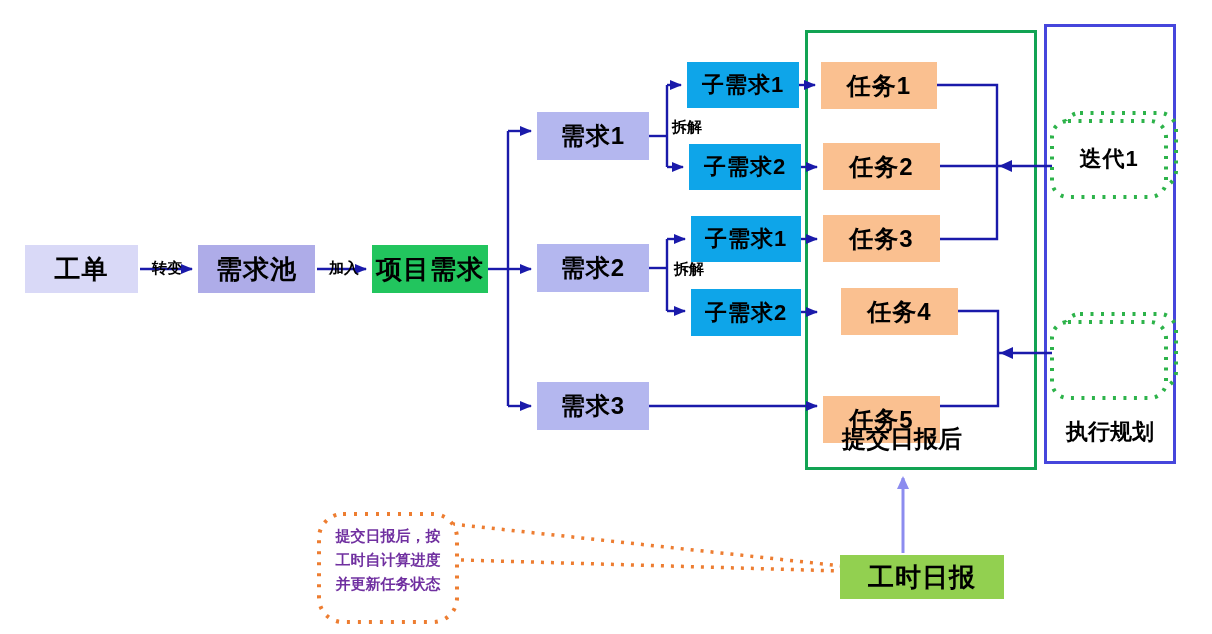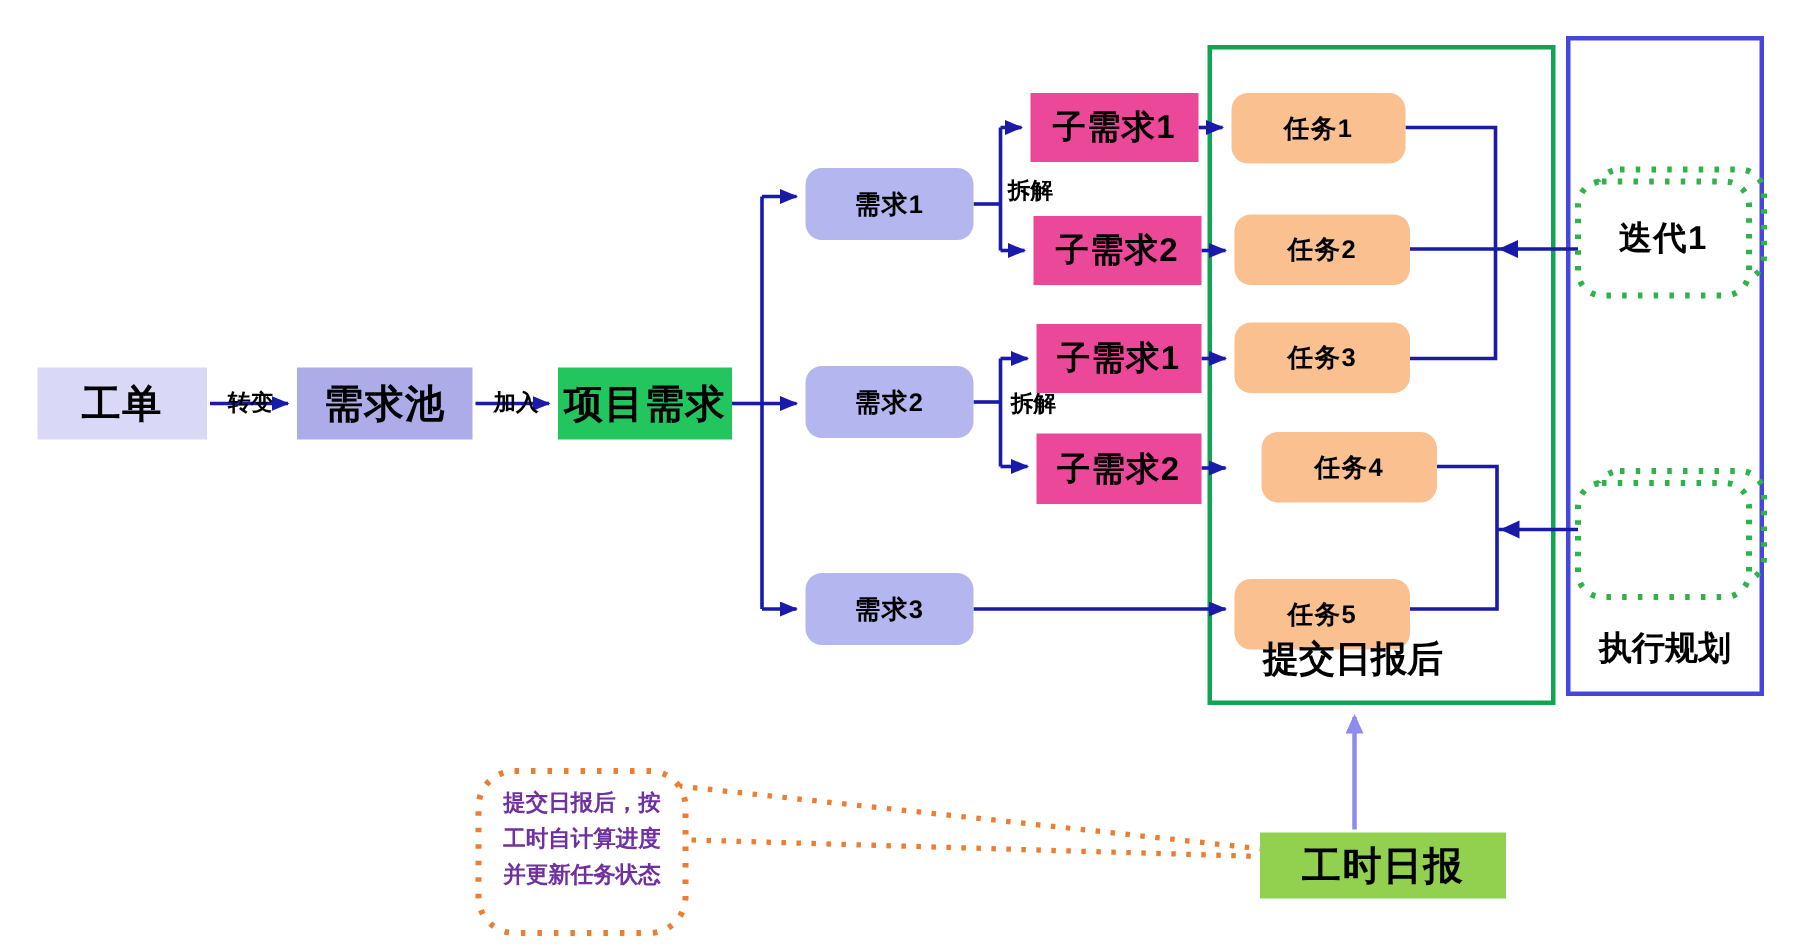--- a/index.html
+++ b/index.html
@@ -8,23 +8,23 @@
   .region{position:absolute;box-sizing:border-box;background:transparent;z-index:1;}
   #region-tasks{left:805px;top:30px;width:232px;height:440px;border:3px solid #12A353;}
   #region-plan{left:1044px;top:24px;width:132px;height:440px;border:3px solid #4646DC;}
   svg#wires{position:absolute;left:0;top:0;z-index:2;}
   .box{position:absolute;display:flex;align-items:center;justify-content:center;
        font-weight:bold;color:#000;z-index:3;letter-spacing:1px;}
   .lbl{position:absolute;z-index:3;font-weight:bold;color:#000;display:flex;
        align-items:center;justify-content:center;}
   
   .work{background:#D9D9F7;} .pool{background:#AEACE8;} .proj{background:#22c55e;}
-  .req{background:#B4B7EF;} .sub{background:#ec4899;} .task{background:#FAC090;}
+  .req{background:#B4B7EF;} .sub{background:#0ea5e9;} .task{background:#FAC090;}
   .sheet{background:#92D050;}
-  .f26{font-size:26px;} .f24{font-size:17px;border-radius:11px;} .f22{font-size:22px;}
+  .f26{font-size:26px;} .f24{font-size:24px;} .f22{font-size:22px;}
   .edge-lbl{font-size:15px;letter-spacing:0;}
   #callout-text{position:absolute;left:322px;top:524px;width:132px;z-index:3;
       color:#7030A0;font-weight:bold;font-size:15px;line-height:1.6;
       text-align:center;white-space:pre-line;letter-spacing:0;}
   #label-exec-tasks{left:832px;top:424px;width:140px;height:30px;font-size:24px;}
   #label-exec-plan{left:1050px;top:418px;width:120px;height:28px;font-size:22px;}
   .iter-lbl{width:114px;height:76px;font-size:22px;letter-spacing:1px;}
 </style>
 </head>
 <body>
@@ -99,21 +99,21 @@
 
   <div class="box sub f22" style="left:687px;top:62px;width:112px;height:46px;">子需求1</div>
   <div class="box sub f22" style="left:689px;top:144px;width:112px;height:46px;">子需求2</div>
   <div class="box sub f22" style="left:691px;top:216px;width:110px;height:46px;">子需求1</div>
   <div class="box sub f22" style="left:691px;top:289px;width:110px;height:47px;">子需求2</div>
 
   <div class="box task f24" style="left:821px;top:62px;width:116px;height:47px;">任务1</div>
   <div class="box task f24" style="left:823px;top:143px;width:117px;height:47px;">任务2</div>
   <div class="box task f24" style="left:823px;top:215px;width:117px;height:47px;">任务3</div>
   <div class="box task f24" style="left:841px;top:288px;width:117px;height:47px;">任务4</div>
-  <div class="box task f24" style="left:823px;top:386px;width:117px;height:47px;">任务5</div>
+  <div class="box task f24" style="left:823px;top:396px;width:117px;height:47px;">任务5</div>
 
   <div class="box sheet f26" style="left:840px;top:555px;width:164px;height:44px;">工时日报</div>
 
   <div class="lbl iter-lbl" style="left:1052px;top:121px;">迭代1</div>
 
   <div class="lbl edge-lbl" style="left:145px;top:258px;width:44px;height:20px;">转变</div>
   <div class="lbl edge-lbl" style="left:322px;top:258px;width:44px;height:20px;">加入</div>
   <div class="lbl edge-lbl" style="left:669px;top:117px;width:36px;height:20px;">拆解</div>
   <div class="lbl edge-lbl" style="left:671px;top:259px;width:36px;height:20px;">拆解</div>
 

